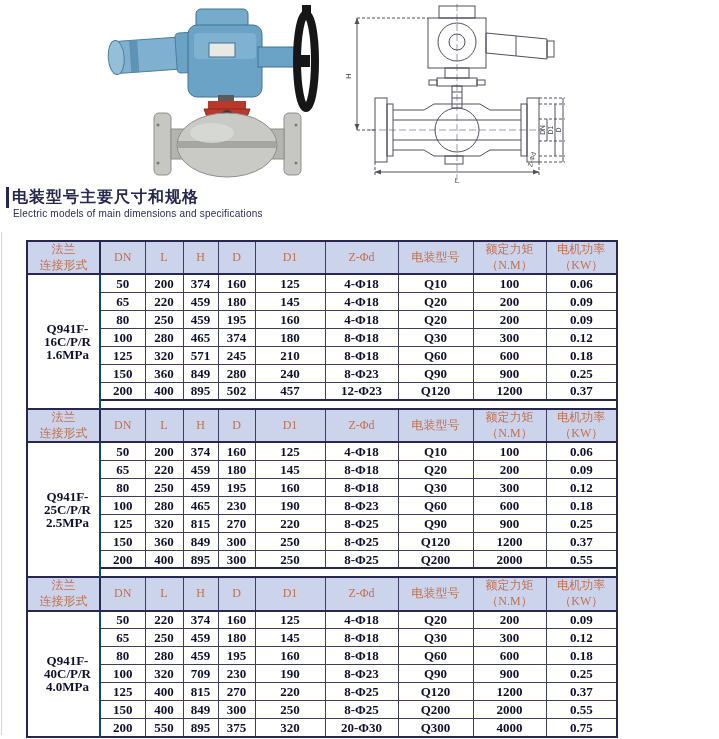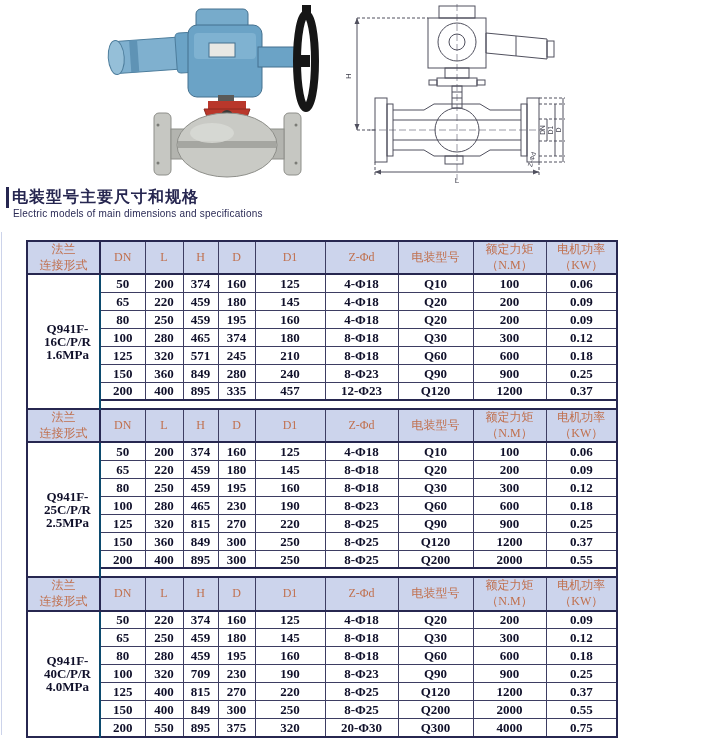--- a/index.html
+++ b/index.html
@@ -277,21 +277,21 @@
             <td>240</td>
             <td>8-Φ23</td>
             <td>Q90</td>
             <td>900</td>
             <td>0.25</td>
           </tr>
           <tr class="data">
             <td>200</td>
             <td>400</td>
             <td>895</td>
-            <td>335</td>
+            <td>502</td>
             <td>457</td>
             <td>12-Φ23</td>
             <td>Q120</td>
             <td>1200</td>
             <td>0.37</td>
           </tr>
           <tr class="sep">
             <td colspan="9"></td>
           </tr>
           <tr class="hdr">

